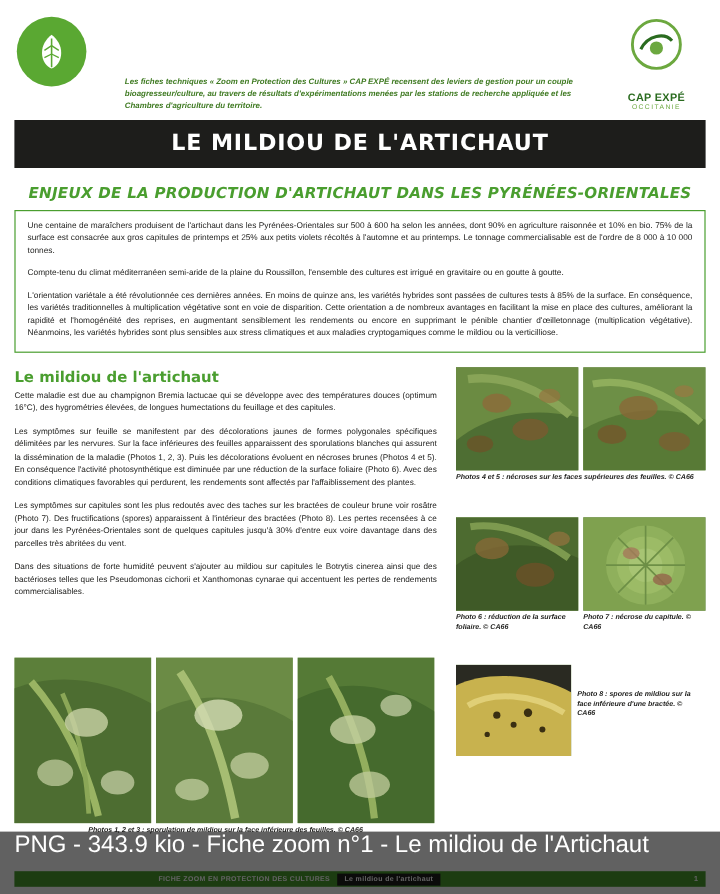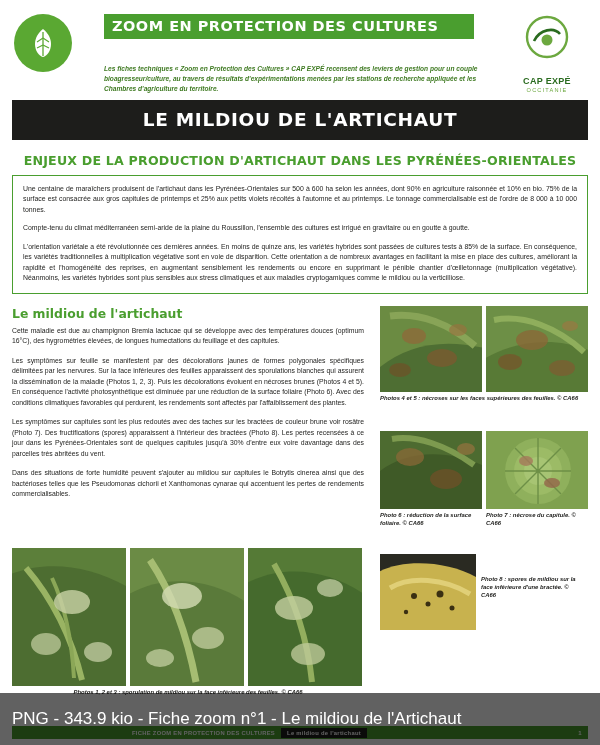--- a/index.html
+++ b/index.html
@@ -127,20 +127,21 @@
 
   
   .enjeux-title {
     margin: 13px 12px 7px 12px;
     text-align: center;
     color: #4a9e2f;
     font-size: 12.6px;
     font-weight: bold;
     letter-spacing: 0.2px;
     font-family: "DejaVu Sans", sans-serif;
+    font-style: italic;
   }
 
   
   .intro-box {
     margin: 0 12px;
     border: 1.2px solid #4a9e2f;
     padding: 8px 10px 9px 10px;
     font-size: 6.9px;
     line-height: 1.52;
     color: #1d1d1b;
@@ -252,23 +253,23 @@
   
   .viewer-overlay {
     position: absolute;
     left: 0;
     bottom: 0;
     width: 600px;
     height: 52px;
     background: rgba(0,0,0,0.62);
     color: #ffffff;
     display: flex;
-    align-items: center;
+    align-items: flex-start;
     padding-left: 12px;
-    font-size: 17px;
+    font-size: 20px;
     box-sizing: border-box;
     margin-top: 44px;
   }
 
   .clearfix::after { content: ""; display: block; clear: both; }
 
   
   svg { display: block; }
 </style>
 </head>
@@ -283,21 +284,20 @@
       <div class="logo-glyph">
         <svg viewBox="0 0 34 34" width="34" height="34">
           <path d="M17 3 C12 7 9 12 9 18 C9 25 13 30 17 31 C21 30 25 25 25 18 C25 12 22 7 17 3 Z" fill="#ffffff"></path>
           <path d="M17 6 L17 30" stroke="#5aa832" stroke-width="1.3"></path>
           <path d="M17 12 L11 16 M17 12 L23 16 M17 19 L11 22 M17 19 L23 22" stroke="#5aa832" stroke-width="1.1"></path>
         </svg>
       </div>
     </div>
 
     <div class="title-block">
-      <div class="zoom-band">ZOOM EN PROTECTION DES CULTURES</div>
     </div>
 
     <div class="header-sub">Les fiches techniques « Zoom en Protection des Cultures » CAP EXPÉ recensent des leviers de gestion pour un couple bioagresseur/culture, au travers de résultats d'expérimentations menées par les stations de recherche appliquée et les Chambres d'agriculture du territoire.</div>
 
     <div class="capexpe">
       <div class="capexpe-mark">
         <svg viewBox="0 0 46 46" width="46" height="46">
           <circle cx="23" cy="23" r="20" fill="none" stroke="#6ca83f" stroke-width="2.4"></circle>
           <path d="M10 27 C16 15 30 13 36 20" fill="none" stroke="#2a6b1f" stroke-width="2.6"></path>
           <circle cx="23" cy="26" r="5.5" fill="#6ca83f"></circle>

